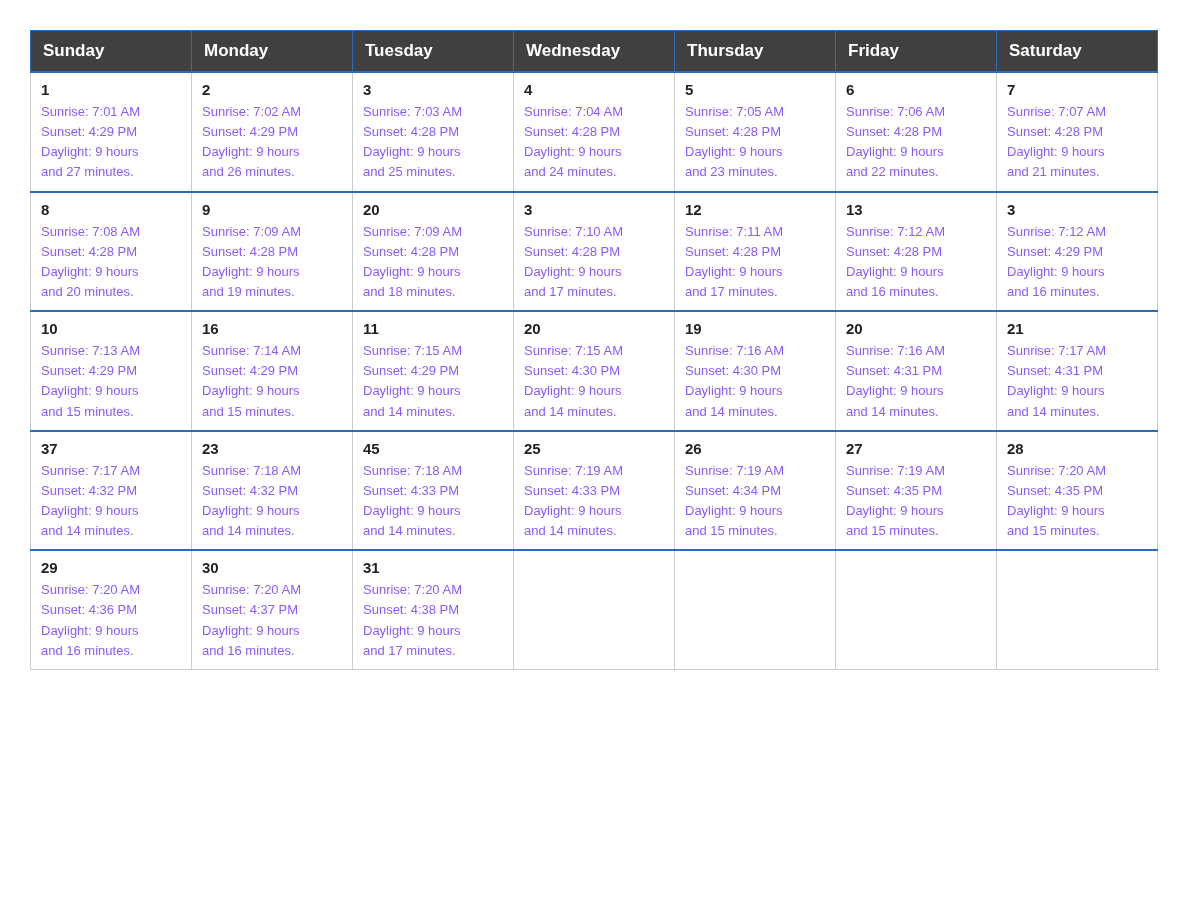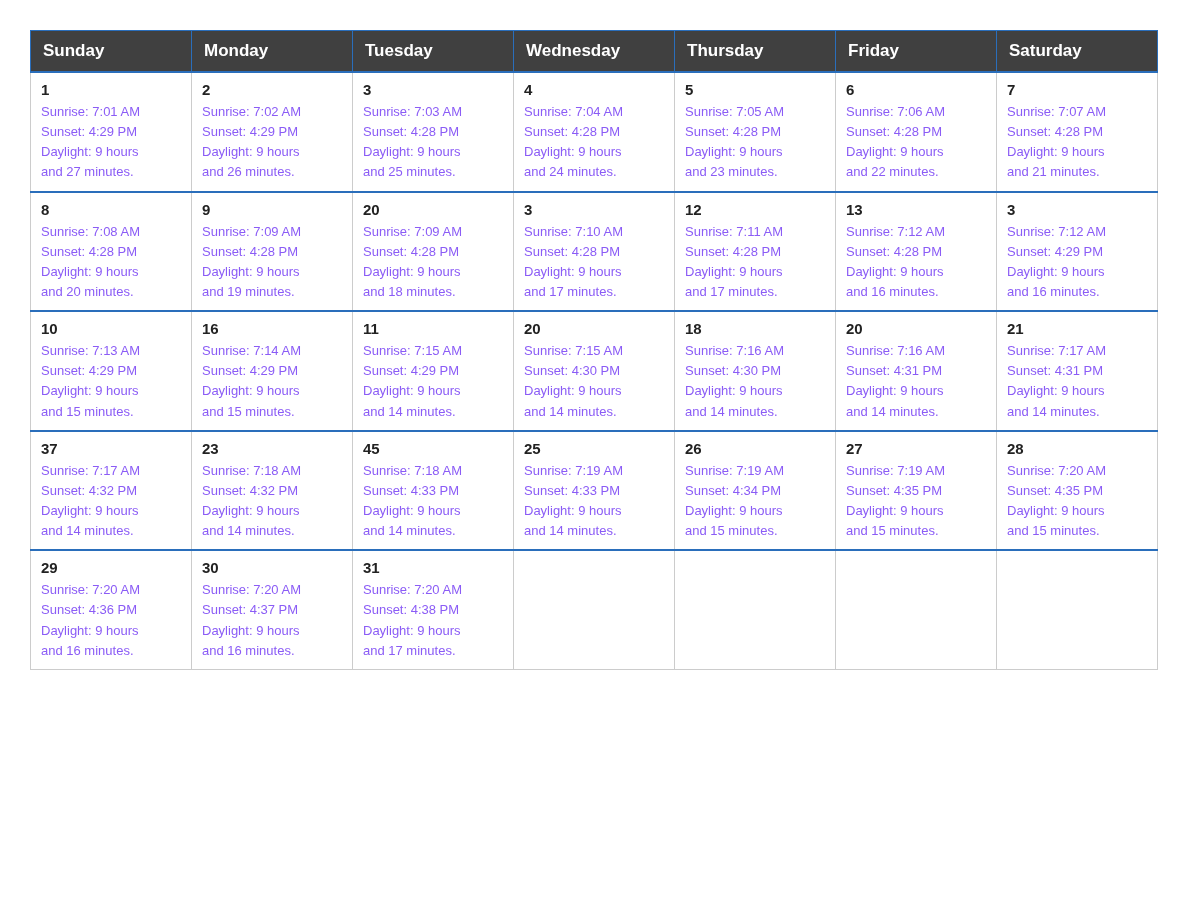--- a/index.html
+++ b/index.html
@@ -188,21 +188,21 @@
       </td>
         <td>
         <div class="day-num">11</div>
         <div class="day-info">Sunrise: 7:15 AM<br>Sunset: 4:29 PM<br>Daylight: 9 hours<br>and 14 minutes.</div>
       </td>
         <td>
         <div class="day-num">20</div>
         <div class="day-info">Sunrise: 7:15 AM<br>Sunset: 4:30 PM<br>Daylight: 9 hours<br>and 14 minutes.</div>
       </td>
         <td>
-        <div class="day-num">18</div>
+        <div class="day-num">19</div>
         <div class="day-info">Sunrise: 7:16 AM<br>Sunset: 4:30 PM<br>Daylight: 9 hours<br>and 14 minutes.</div>
       </td>
         <td>
         <div class="day-num">20</div>
         <div class="day-info">Sunrise: 7:16 AM<br>Sunset: 4:31 PM<br>Daylight: 9 hours<br>and 14 minutes.</div>
       </td>
         <td>
         <div class="day-num">21</div>
         <div class="day-info">Sunrise: 7:17 AM<br>Sunset: 4:31 PM<br>Daylight: 9 hours<br>and 14 minutes.</div>
       </td>

